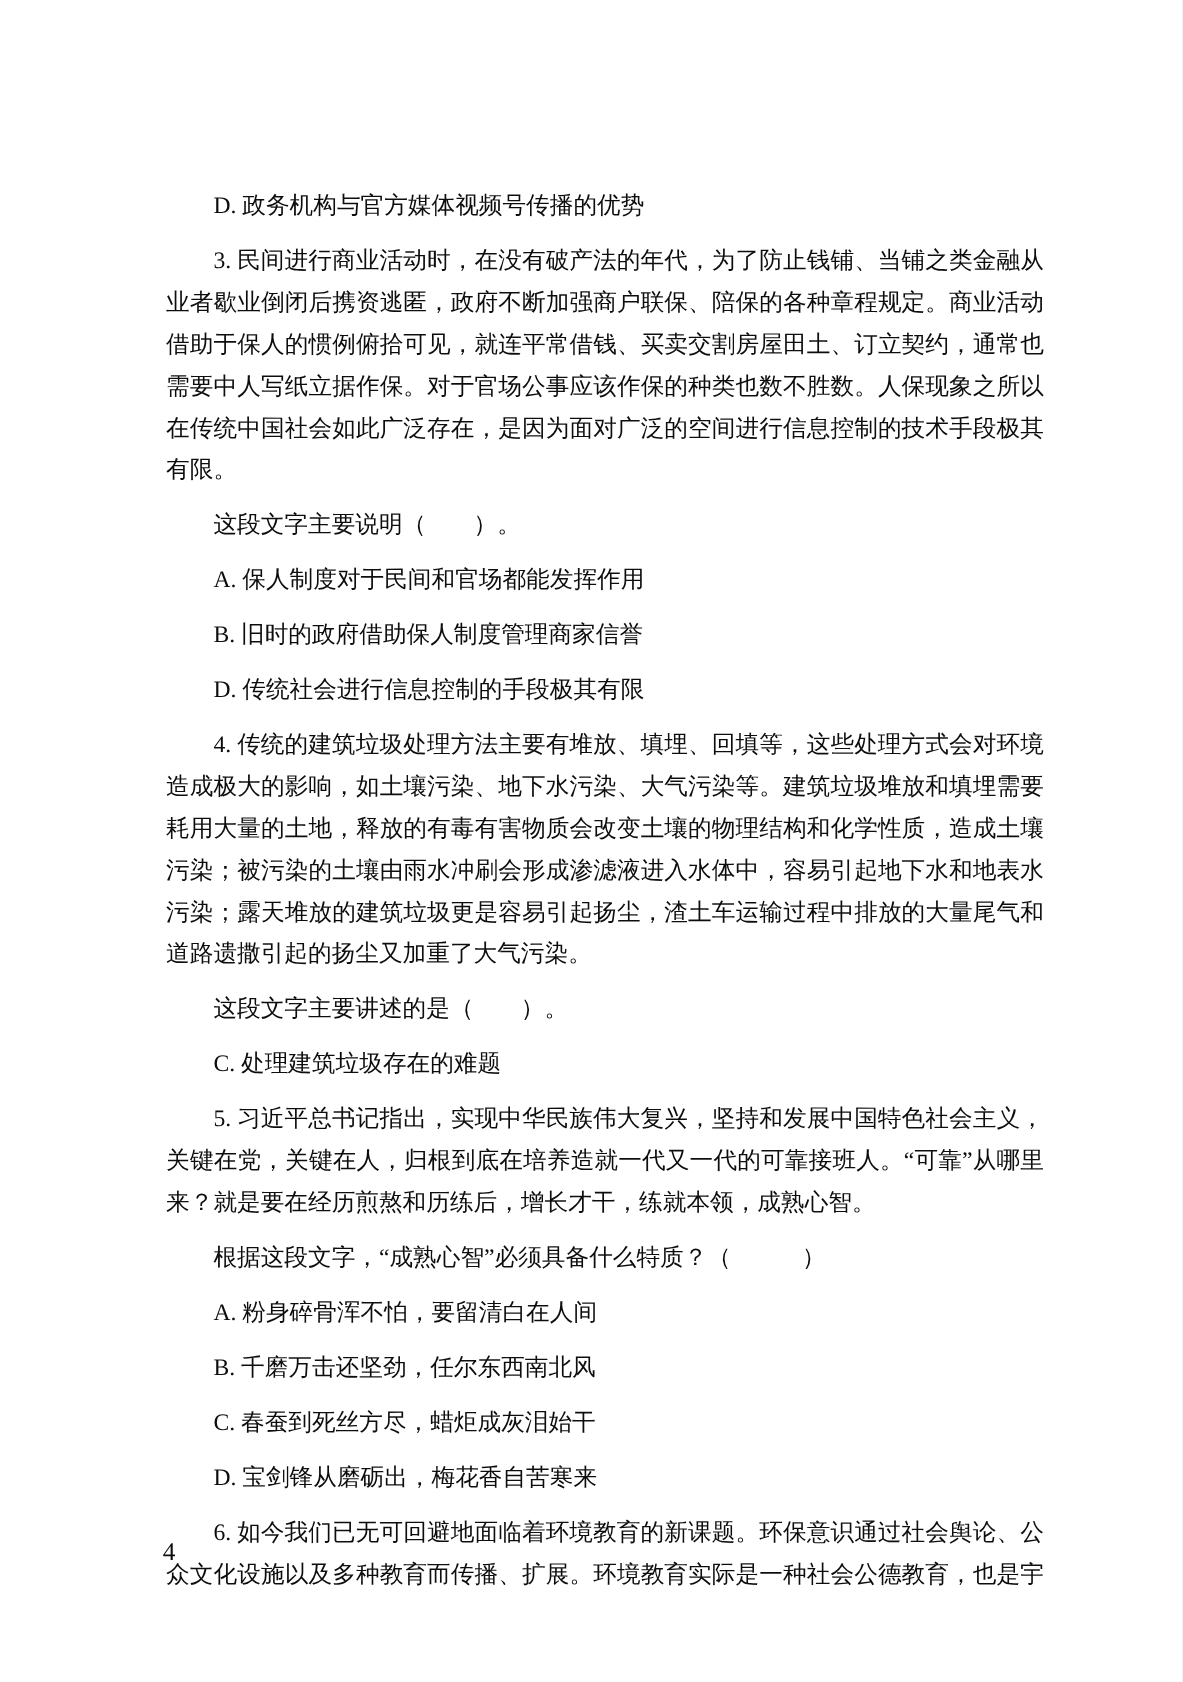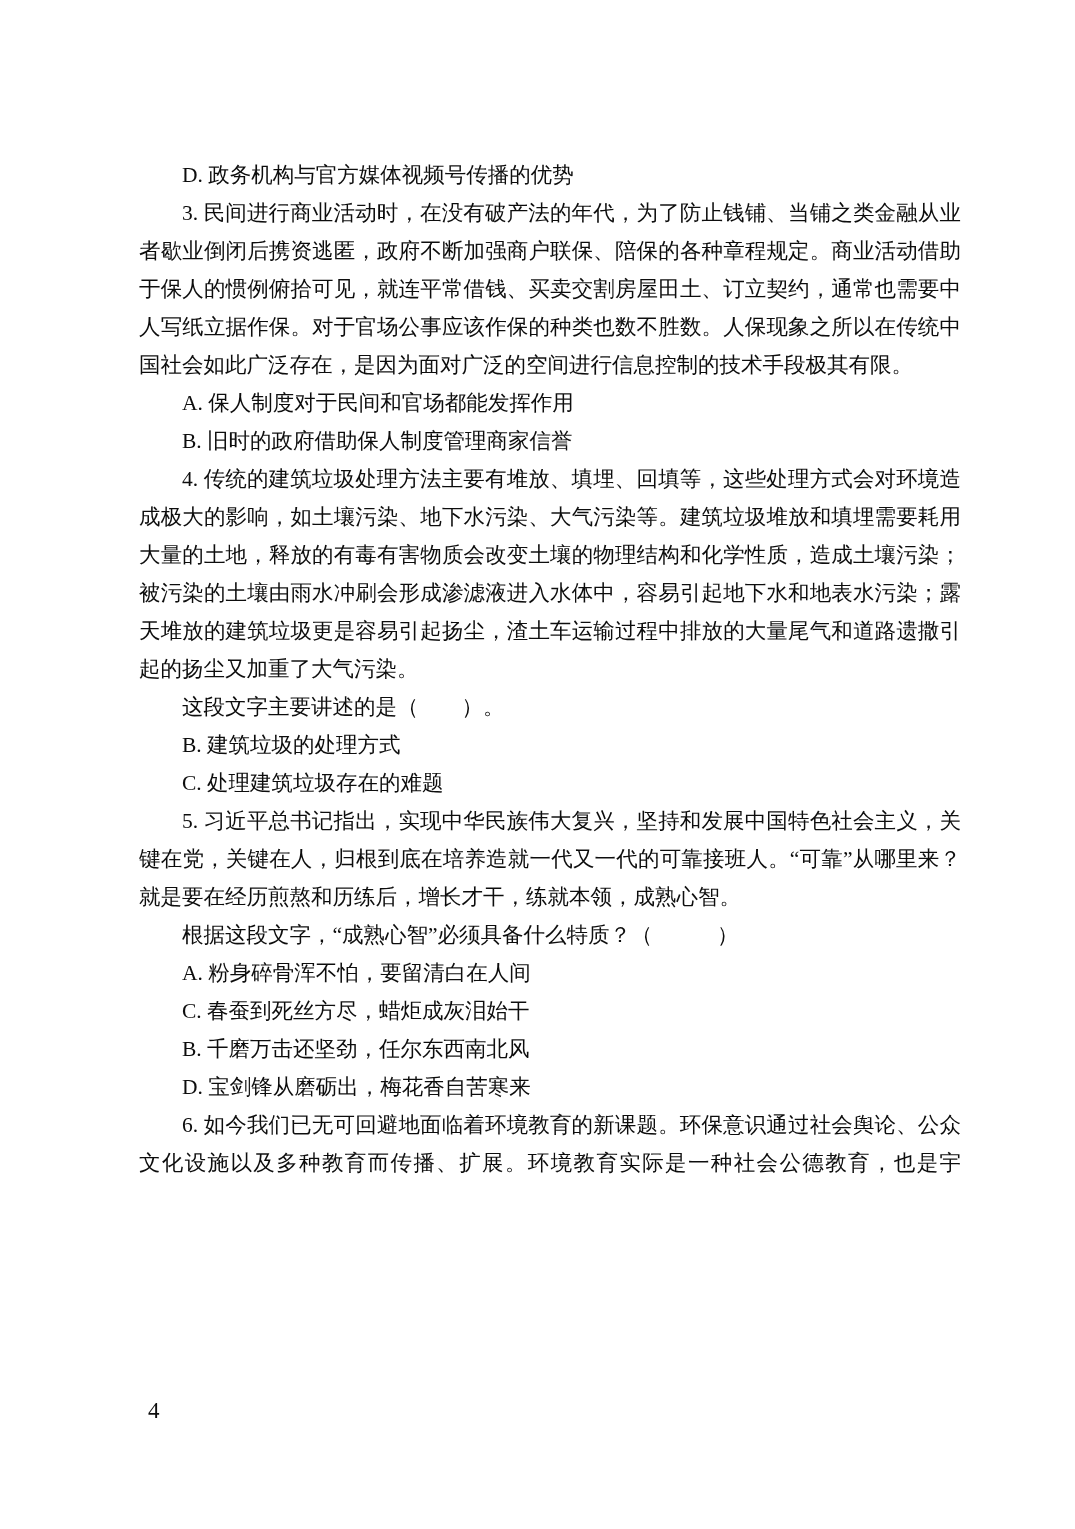--- a/index.html
+++ b/index.html
@@ -20,21 +20,21 @@
   .content {
     position: absolute;
     left: 139px;
     top: 156px;
     width: 822px;
     font-size: 21.5px;
     line-height: 38px;
     text-align: left;
   }
   .content p {
-    margin: 0;
+    margin: 12px;
     padding: 0;
     text-indent: 2em;
   }
   .content p.stem {
     text-align: justify;
     text-justify: inter-character;
   }
   .content p.stem.cont {
     text-align-last: justify;
   }
@@ -50,33 +50,34 @@
 </style>
 </head>
 <body>
 
 <div class="page">
   <div class="content">
 
     <p class="opt">D. 政务机构与官方媒体视频号传播的优势</p>
 
     <p class="stem">3. 民间进行商业活动时，在没有破产法的年代，为了防止钱铺、当铺之类金融从业者歇业倒闭后携资逃匿，政府不断加强商户联保、陪保的各种章程规定。商业活动借助于保人的惯例俯拾可见，就连平常借钱、买卖交割房屋田土、订立契约，通常也需要中人写纸立据作保。对于官场公事应该作保的种类也数不胜数。人保现象之所以在传统中国社会如此广泛存在，是因为面对广泛的空间进行信息控制的技术手段极其有限。</p>
+    <p class="prompt">这段文字主要说明（　　）。</p>
     <p class="opt">A. 保人制度对于民间和官场都能发挥作用</p>
     <p class="opt">B. 旧时的政府借助保人制度管理商家信誉</p>
+    <p class="opt">D. 传统社会进行信息控制的手段极其有限</p>
 
     <p class="stem">4. 传统的建筑垃圾处理方法主要有堆放、填埋、回填等，这些处理方式会对环境造成极大的影响，如土壤污染、地下水污染、大气污染等。建筑垃圾堆放和填埋需要耗用大量的土地，释放的有毒有害物质会改变土壤的物理结构和化学性质，造成土壤污染；被污染的土壤由雨水冲刷会形成渗滤液进入水体中，容易引起地下水和地表水污染；露天堆放的建筑垃圾更是容易引起扬尘，渣土车运输过程中排放的大量尾气和道路遗撒引起的扬尘又加重了大气污染。</p>
     <p class="prompt">这段文字主要讲述的是（　　）。</p>
-    <p class="opt">B. 建筑垃圾的处理方式</p>
     <p class="opt">C. 处理建筑垃圾存在的难题</p>
 
     <p class="stem">5. 习近平总书记指出，实现中华民族伟大复兴，坚持和发展中国特色社会主义，关键在党，关键在人，归根到底在培养造就一代又一代的可靠接班人。“可靠”从哪里来？就是要在经历煎熬和历练后，增长才干，练就本领，成熟心智。</p>
     <p class="prompt">根据这段文字，“成熟心智”必须具备什么特质？（　　　）</p>
     <p class="opt">A. 粉身碎骨浑不怕，要留清白在人间</p>
+    <p class="opt">B. 千磨万击还坚劲，任尔东西南北风</p>
     <p class="opt">C. 春蚕到死丝方尽，蜡炬成灰泪始干</p>
-    <p class="opt">B. 千磨万击还坚劲，任尔东西南北风</p>
     <p class="opt">D. 宝剑锋从磨砺出，梅花香自苦寒来</p>
 
     <p class="stem cont">6. 如今我们已无可回避地面临着环境教育的新课题。环保意识通过社会舆论、公众文化设施以及多种教育而传播、扩展。环境教育实际是一种社会公德教育，也是宇</p>
 
   </div>
 
   <div class="pageno">4</div>
 </div>
 
 </body></html>

